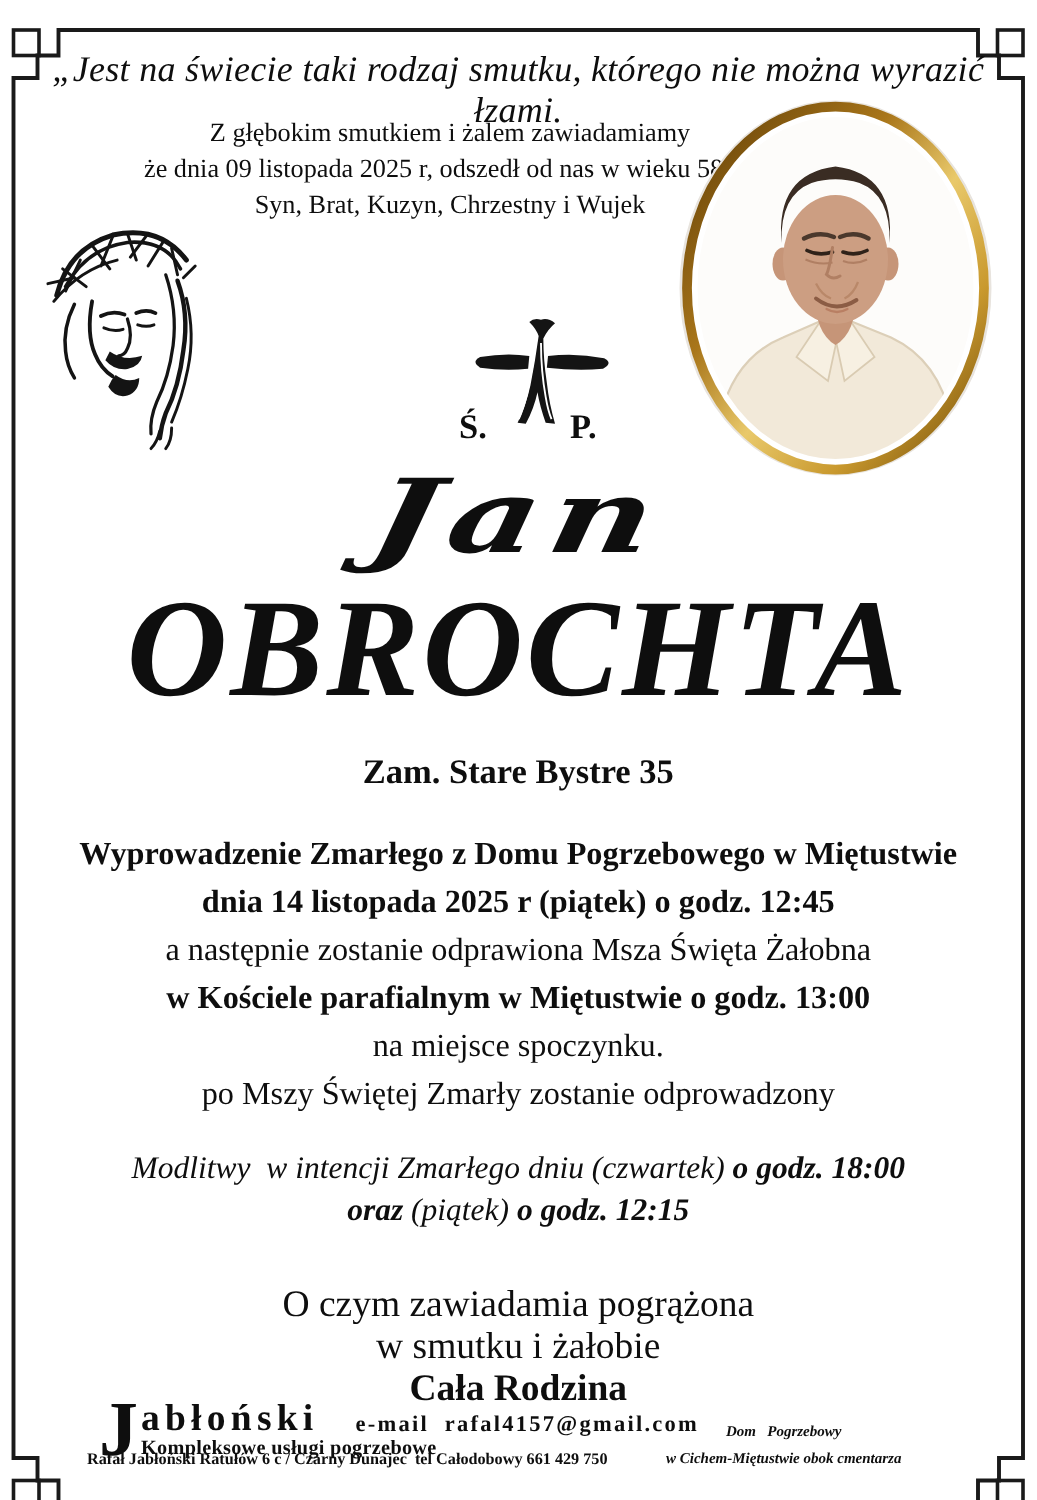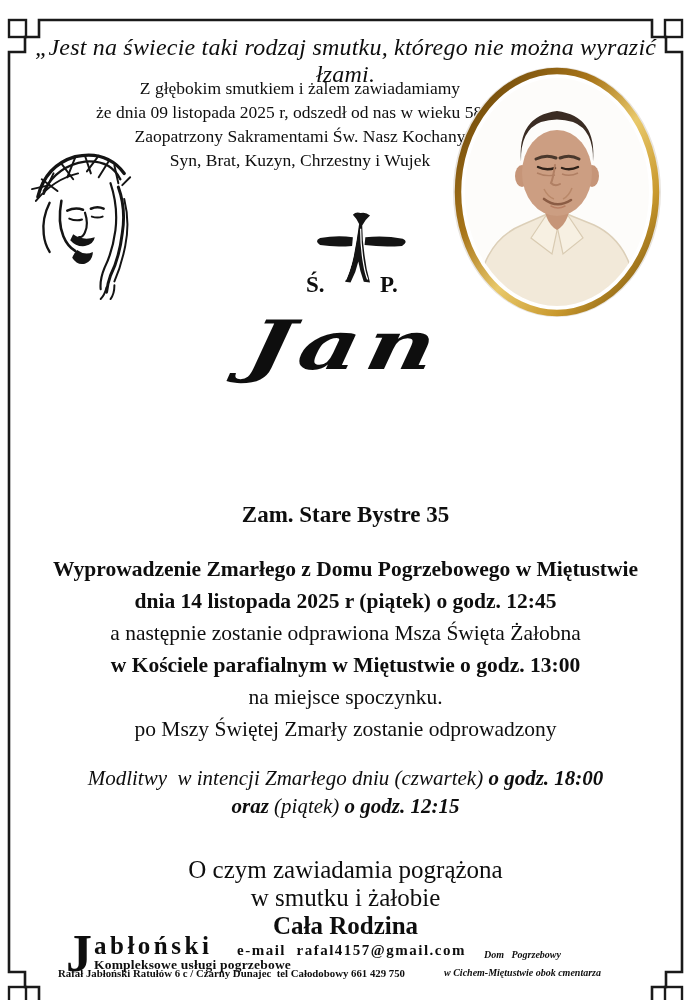--- a/index.html
+++ b/index.html
@@ -86,21 +86,20 @@
     <rect x="665" y="8" width="17" height="17" fill="none" stroke="#1a1a1a" stroke-width="2.4"></rect>
     <rect x="9" y="975" width="17" height="17" fill="none" stroke="#1a1a1a" stroke-width="2.4"></rect>
     <rect x="665" y="975" width="17" height="17" fill="none" stroke="#1a1a1a" stroke-width="2.4"></rect>
   </svg>
 
   <div class="abs quote ctr prew">„Jest na świecie taki rodzaj smutku, którego nie można wyrazić łzami.</div>
 
   <div class="abs intro ctr">
     <div>Z głębokim smutkiem i żalem zawiadamiamy</div>
     <div>że dnia 09 listopada 2025 r, odszedł od nas w wieku 58 lat</div>
-    <div>Zaopatrzony Sakramentami Św. Nasz Kochany</div>
     <div>Syn, Brat, Kuzyn, Chrzestny i Wujek</div>
   </div>
 
   <div class="abs jesus">
     <svg viewBox="0 0 120 165" width="118" height="162">
       <g fill="none" stroke="#141414" stroke-linecap="round">
         <path d="M14 58 Q 22 26 52 17 Q 84 10 102 34" stroke-width="3.4"></path>
         <path d="M20 52 Q 34 26 62 22 Q 88 20 98 40" stroke-width="2.4"></path>
         <path d="M12 62 Q 30 40 55 34" stroke-width="2"></path>
         <path d="M18 40 L 34 52" stroke-width="2"></path>
@@ -186,20 +185,21 @@
         <path d="M92 133 q 13 10 27 1" stroke="#8b5c44" stroke-width="2.6" fill="none" stroke-linecap="round"></path>
         <path d="M99 140 q 7 4 14 0" stroke="#b97f63" stroke-width="1.5" fill="none" stroke-linecap="round"></path>
       </g>
       <ellipse cx="105" cy="126" rx="99" ry="121" fill="none" stroke="url(#goldgrad)" stroke-width="6.5"></ellipse>
     </svg>
   </div>
 
   <div class="abs first-name ctr">
     <span class="scale">Jan</span>
   </div>
+  <div class="abs last-name ctr">OBROCHTA</div>
   <div class="abs residence ctr">Zam. Stare Bystre 35</div>
 
   <div class="abs funeral ctr">
     <div class="bd">Wyprowadzenie Zmarłego z Domu Pogrzebowego w Miętustwie</div>
     <div class="bd">dnia 14 listopada 2025 r (piątek) o godz. 12:45</div>
     <div class="rg">a następnie zostanie odprawiona Msza Święta Żałobna</div>
     <div class="bd">w Kościele parafialnym w Miętustwie o godz. 13:00</div>
     <div class="rg">na miejsce spoczynku.</div>
     <div class="rg">po Mszy Świętej Zmarły zostanie odprowadzony</div>
   </div>

